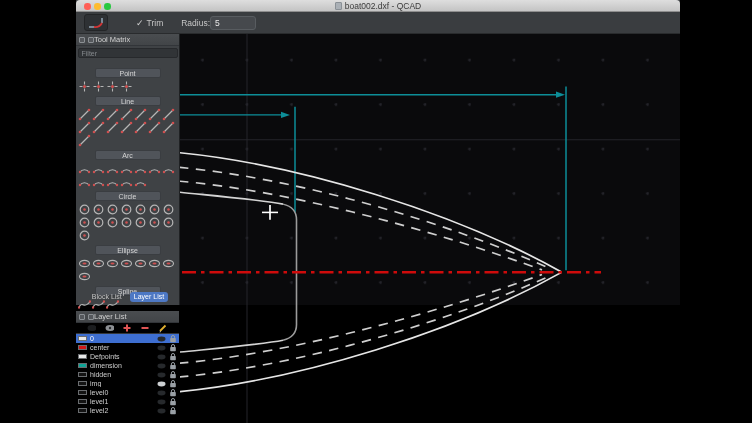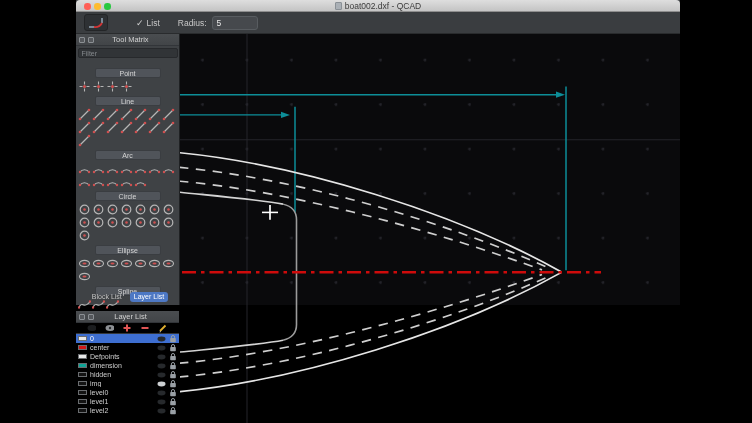--- a/index.html
+++ b/index.html
@@ -22,34 +22,34 @@
 
   
   .toolbar { position:absolute; left:0; top:12px; right:0; height:22px;
              background:#3a3d40; border-bottom:1px solid #292b2d;
              display:flex; align-items:center; color:#c7c7c7; font-size:8.5px; }
   .tool-btn { width:24px; height:17px; margin-left:8px; background:#2e3134;
               border:1px solid #232527; border-radius:3px;
               display:flex; align-items:center; justify-content:center; }
   .chk { display:flex; align-items:center; gap:3px; margin-left:28px; }
   .chk .mark { color:#d0d0d0; font-size:9px; }
-  .radius-wrap { display:flex; align-items:center; gap:5px; margin-left:18px; }
+  .radius-wrap { display:flex; align-items:center; margin-left:18px; }
   .radius-input { width:46px; height:14px; background:#46494d; border:1px solid #585c60;
                   border-radius:3px; color:#e8e8e8; font-size:8.5px; padding:0 4px;
                   font-family:"Liberation Sans", sans-serif; }
 
   
   .dock { position:absolute; left:0; top:34px; width:104px; bottom:0;
           background:#3f4245; border-right:1px solid #1f2123; color:#c9c9c9; }
   .panel-title { height:12px; background:linear-gradient(#4a4d50,#424548);
                  border-bottom:1px solid #323539; display:flex; align-items:center;
                  font-size:7.5px; color:#d2d2d2; }
   .panel-title .mini { width:6px; height:6px; border:1px solid #8b8f93; background:#55585c;
                        margin-left:3px; border-radius:1px; }
-  .panel-title .cap { flex:1; text-align:center; padding-right:12px; }
+  .panel-title .cap { flex:1; text-align:left; padding-right:12px; }
   .filter-input { display:block; width:100px; height:10px; margin:2px auto 10px auto;
                   background:#313437; border:1px solid #27292c; border-radius:2px;
                   font-size:7px; color:#cfcfcf; padding:0 3px;
                   font-family:"Liberation Sans", sans-serif; }
   .filter-input::placeholder { color:#85898d; }
   .sec-head { width:66px; height:10px; margin:3px auto 2px auto; background:#50545a;
               border:1px solid #3a3d41; border-radius:2px; font-size:7px; color:#d6d6d6;
               display:flex; align-items:center; justify-content:center; }
   .icon-row { display:flex; padding:0 1px; }
   .t-ico { width:14px; height:13px; display:flex; align-items:center; justify-content:center; }
@@ -96,21 +96,21 @@
   <div class="toolbar">
     <div class="tool-btn">
       <svg width="16" height="13" viewBox="0 0 16 13">
         <path d="M1 11 H6" stroke="#8fa0b0" stroke-width="1.6" fill="none"></path>
         <path d="M14 2 V7" stroke="#8fa0b0" stroke-width="1.6" fill="none"></path>
         <path d="M6 11 A8 8 0 0 0 14 7" stroke="#d03434" stroke-width="1.8" fill="none"></path>
       </svg>
     </div>
     <div class="chk">
       <span class="mark">✓</span>
-      <span>List</span>
+      <span>Trim</span>
     </div>
     <div class="radius-wrap">
       <span>Radius:</span>
       <input class="radius-input" value="5" style="">
     </div>
   </div>
 
   <div class="dock">
 
     <div>

